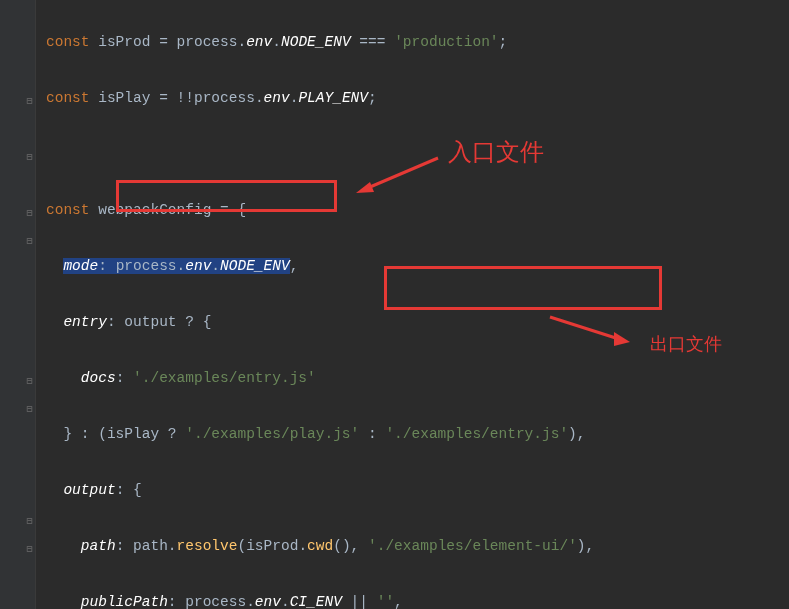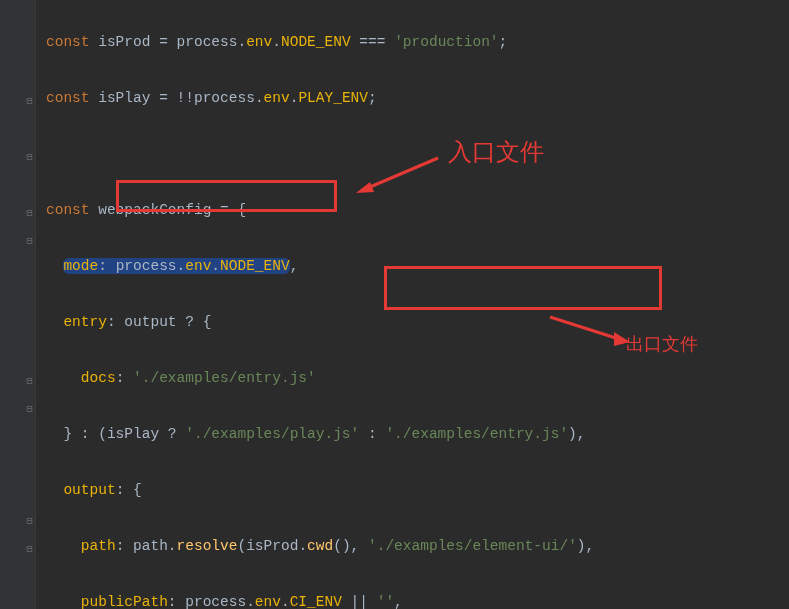--- a/index.html
+++ b/index.html
@@ -35,27 +35,26 @@
     cursor: pointer;
   }
   .code {
     position: absolute;
     left: 46px;
     top: 0;
     white-space: pre;
   }
   .line { height: 28px; }
   .kw { color: #cc7832; margin-top: 40px; }
-  .prop { color: #eab308; }
+  .prop { color: #ffffff; font-style: italic; }
   .str { color: #6a8759; }
   .fn { color: #ffc66d; }
   .hl-bg {
     background: #214283;
     display: inline;
-    border-radius: 6px;
   }
   
   .annot-box1 {
     position: absolute;
     left: 116px;
     top: 180px;
     width: 221px;
     height: 32px;
     border: 3px solid #e53935;
     pointer-events: none;
@@ -72,21 +71,21 @@
   .annot-label1 {
     position: absolute;
     left: 448px;
     top: 138px;
     color: #e53935;
     font-size: 24px;
     font-family: 'Microsoft YaHei', sans-serif;
   }
   .annot-label2 {
     position: absolute;
-    left: 626px;
+    left: 650px;
     top: 330px;
     color: #e53935;
     font-size: 18px;
     font-family: 'Microsoft YaHei', sans-serif;
   }
   .arrow1 {
     position: absolute;
     left: 348px;
     top: 148px;
     width: 100px;

